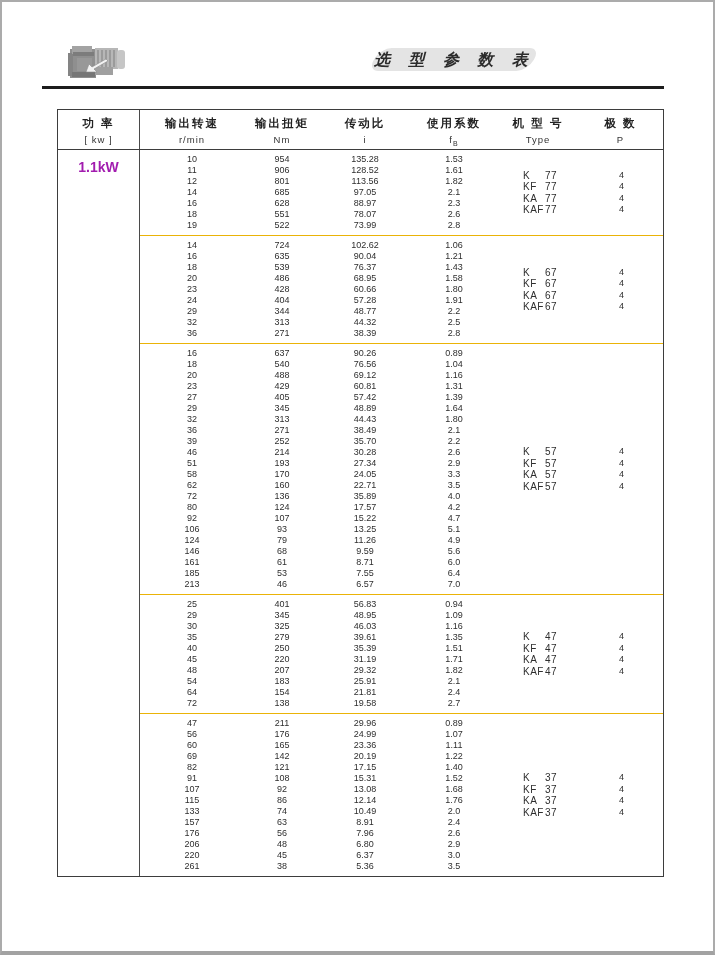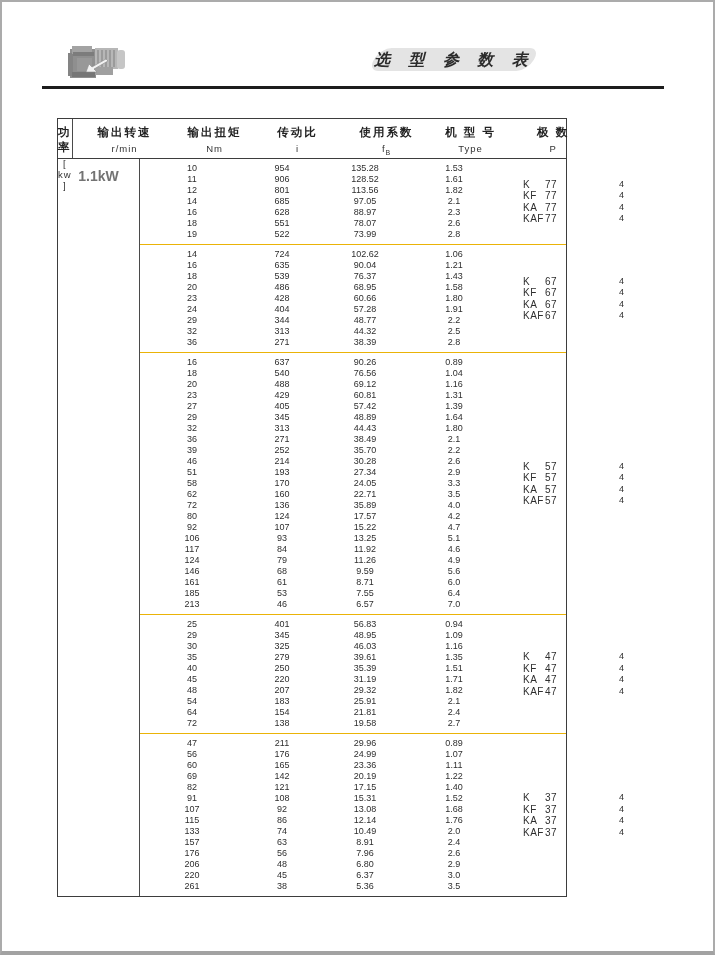--- a/index.html
+++ b/index.html
@@ -25,43 +25,43 @@
   .banner-text {
     display:block; transform:skewX(30deg); text-align:center;
     font-size:16px; font-weight:bold; font-style:italic; color:#2b2b2b;
     letter-spacing:7px; line-height:23px; white-space:nowrap;
   }
 
   .rule { position:absolute; left:40px; top:84px; width:622px; height:2.5px; background:#1c1c1c; }
 
   
   .sel-table {
-    position:absolute; left:55px; top:107px; width:510px;
-    border:1.5px solid #3d3d3d; background:#fff;margin-top:9px;
+    position:absolute; left:55px; top:107px; width:607px;
+    border:1.5px solid #3d3d3d; background:#fff;
   }
   .thead { display:flex; border-bottom:1.5px solid #3d3d3d; height:40px; }
   .power-h {
     width:82px; border-right:1px solid #4a4a4a; text-align:center;
     padding-top:6px;
   }
   .h-title { font-size:11.5px; font-weight:bold; color:#222; letter-spacing:2px; }
   .h-unit  { font-size:9.5px; color:#333; margin-top:3px; letter-spacing:1px; }
   .data-h {
     flex:1; display:grid; grid-template-columns:104px 76px 90px 88px 80px 85px;
     padding-top:6px;
   }
   .data-h .hc { text-align:center; }
   sub.fsub { font-size:7px; }
 
   .tbody { display:flex; }
   .power-cell {
     width:82px; border-right:1px solid #4a4a4a; text-align:center;
     padding-top:8px;
   }
-  .power-cell span { font-size:14px; font-weight:bold; color:#737373; }
+  .power-cell span { font-size:14px; font-weight:bold; color:#a21caf; }
 
   .sections { flex:1; }
   .section { position:relative; border-bottom:1px solid #eab308; padding:4px 0; }
   .section:last-child { border-bottom:none; }
   .row { display:grid; grid-template-columns:104px 76px 90px 88px; height:11px; }
   .cell { text-align:center; font-size:9px; line-height:11px; color:#2e2e2e; }
 
   .types {
     position:absolute; left:358px; top:50%; transform:translateY(-50%);
     width:167px;
@@ -374,26 +374,20 @@
               <div class="cell">15.22</div>
               <div class="cell">4.7</div>
             </div>
             <div class="row">
               <div class="cell">106</div>
               <div class="cell">93</div>
               <div class="cell">13.25</div>
               <div class="cell">5.1</div>
             </div>
             <div class="row">
-              <div class="cell">117</div>
-              <div class="cell">84</div>
-              <div class="cell">11.92</div>
-              <div class="cell">4.6</div>
-            </div>
-            <div class="row">
               <div class="cell">124</div>
               <div class="cell">79</div>
               <div class="cell">11.26</div>
               <div class="cell">4.9</div>
             </div>
             <div class="row">
               <div class="cell">146</div>
               <div class="cell">68</div>
               <div class="cell">9.59</div>
               <div class="cell">5.6</div>

